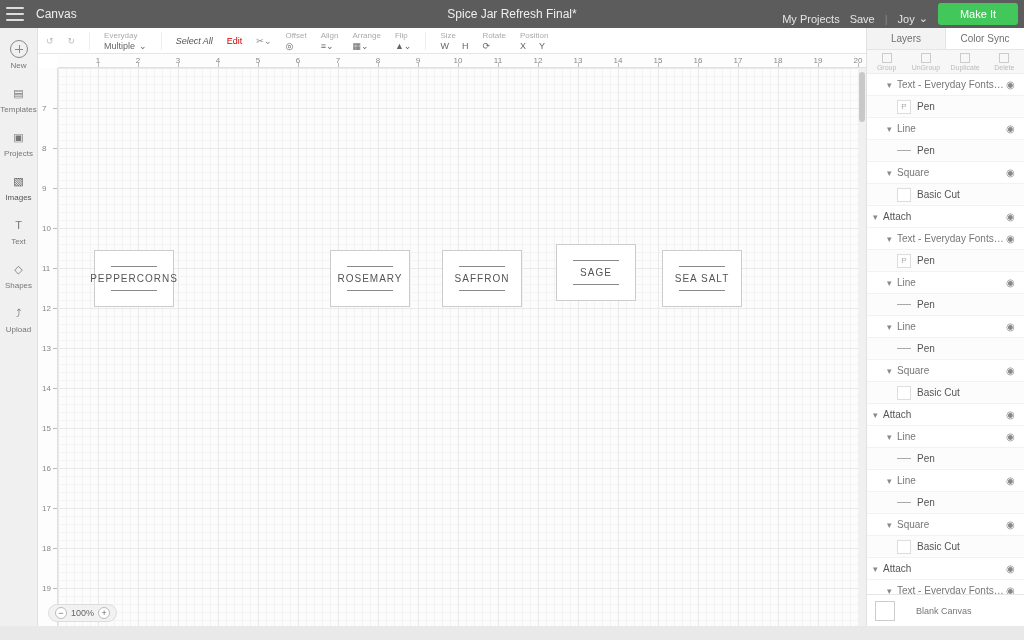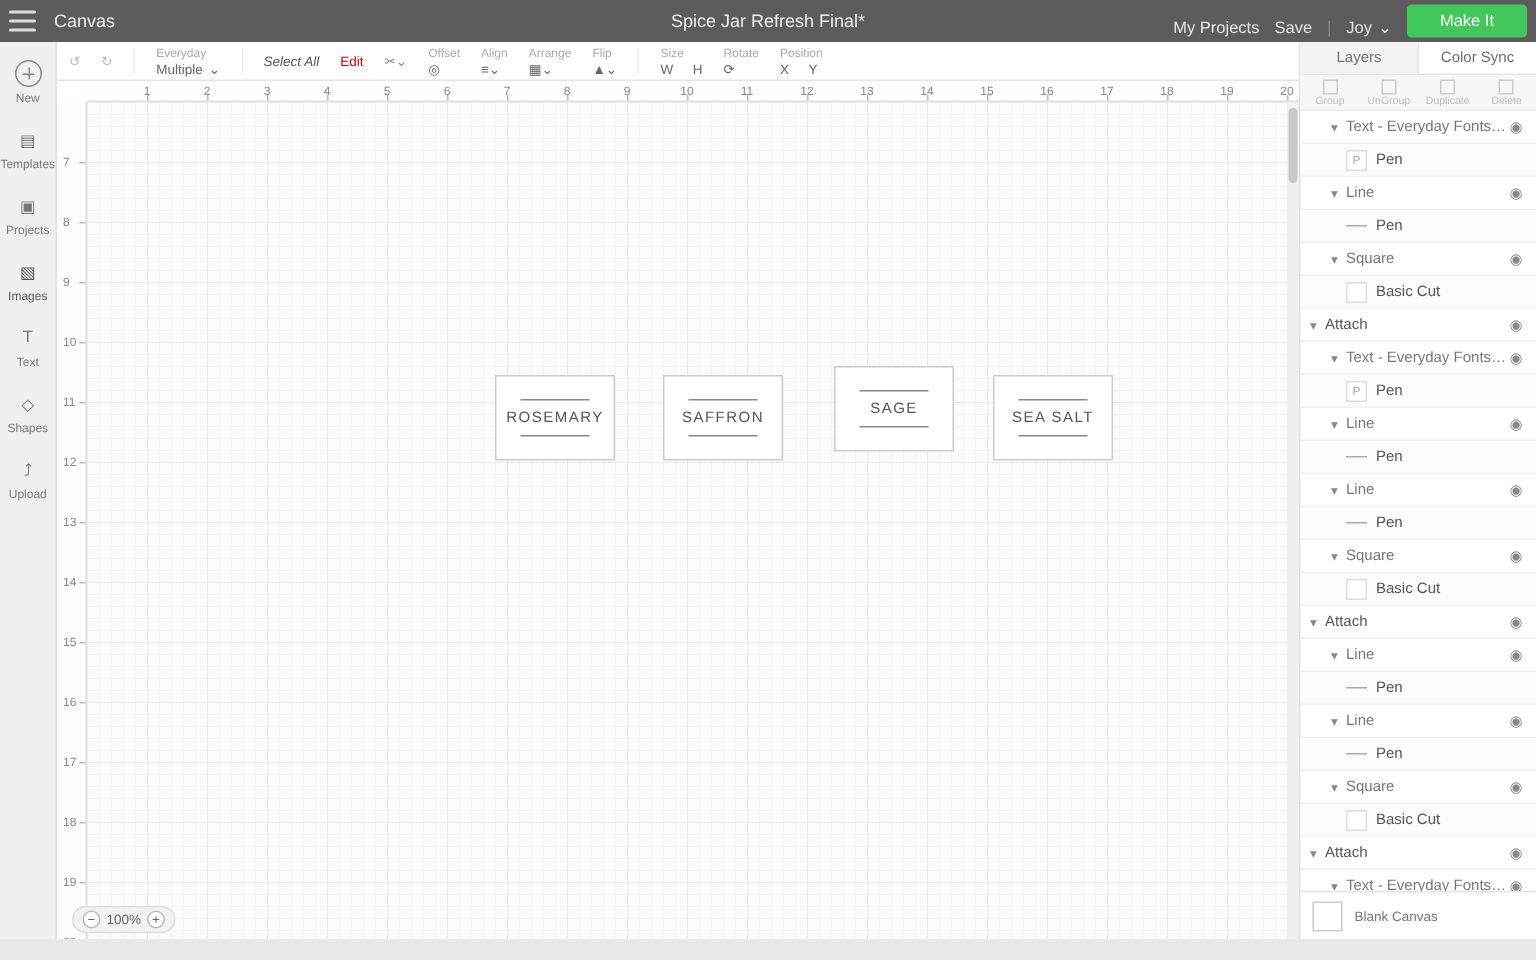--- a/index.html
+++ b/index.html
@@ -47,21 +47,21 @@
   .rp-actions .act .aicon{width:10px;height:10px;border:1px solid #ccc;}
   .layer-list { flex:1; overflow-y:auto; font-size:10px; color:#555; }
   .layer-row { display:flex; align-items:center; height:22px; padding:0 6px; border-bottom:1px solid #f2f2f2; cursor:pointer; }
   .layer-row .caret { width:10px; color:#888; font-size:9px; }
   .layer-row .thumb { width:14px; height:14px; border:1px solid #ddd; background:#fff; margin-right:6px; display:flex; align-items:center; justify-content:center; font-size:8px; color:#aaa;}
   .layer-row .linethumb { width:14px; height:2px; border-top:1px solid #aaa; margin-right:6px; }
   .layer-row .ltxt { flex:1; white-space:nowrap; overflow:hidden; text-overflow:ellipsis; }
   .layer-row .eye { width:12px; color:#888; font-size:10px; }
   .layer-row.sub { padding-left:20px; color:#777; }
   .layer-row.subsub { padding-left:30px; background:#fcfcfc;}
-  .blank-canvas { height:32px; border-top:1px solid #e5e5e5; display:flex; align-items:center; gap:8px; padding:0 8px; font-size:9px; color:#777; }
+  .blank-canvas { height:32px; border-top:1px solid #e5e5e5; display:flex; align-items:center; gap:21px; padding:0 8px; font-size:9px; color:#777; }
   .blank-canvas .sw{width:20px;height:20px;border:1px solid #ccc;background:#fff;}
 
   
   .canvas-wrap { position:absolute; top:54px; left:38px; right:158px; bottom:14px; background:#fff; }
   .ruler-h { position:absolute; top:0; left:20px; right:0; height:14px; background:#fdfdfd; border-bottom:1px solid #e0e0e0; font-size:8px; color:#888; overflow:hidden;}
   .ruler-v { position:absolute; top:14px; left:0; width:20px; bottom:0; background:#fdfdfd; border-right:1px solid #e0e0e0; font-size:8px; color:#888; overflow:hidden;}
   .ruler-h span{position:absolute; top:2px; transform:translateX(-50%);}
   .ruler-v span{position:absolute; left:4px; transform:translateY(-50%);}
   .ruler-h .tick{position:absolute;top:9px;width:1px;height:5px;background:#bbb;}
   .ruler-v .tick{position:absolute;left:15px;height:1px;width:5px;background:#bbb;}
@@ -255,20 +255,25 @@
       <span style="top: 400px;">16</span>
       <div class="tick" style="top: 440px;"></div>
       <span style="top: 440px;">17</span>
       <div class="tick" style="top: 480px;"></div>
       <span style="top: 480px;">18</span>
       <div class="tick" style="top: 520px;"></div>
       <span style="top: 520px;">19</span>
       <span style="top: 560px;">20</span>
     </div>
   <div class="canvas" id="canvas">
+      <div class="label-card" style="left: 36px; top: 182px;">
+        <div class="rule"></div>
+        <div class="word">PEPPERCORNS</div>
+        <div class="rule"></div>
+      </div>
       <div class="label-card" style="left: 272px; top: 182px;">
         <div class="rule"></div>
         <div class="word">ROSEMARY</div>
         <div class="rule"></div>
       </div>
       <div class="label-card" style="left: 384px; top: 182px;">
         <div class="rule"></div>
         <div class="word">SAFFRON</div>
         <div class="rule"></div>
       </div>

